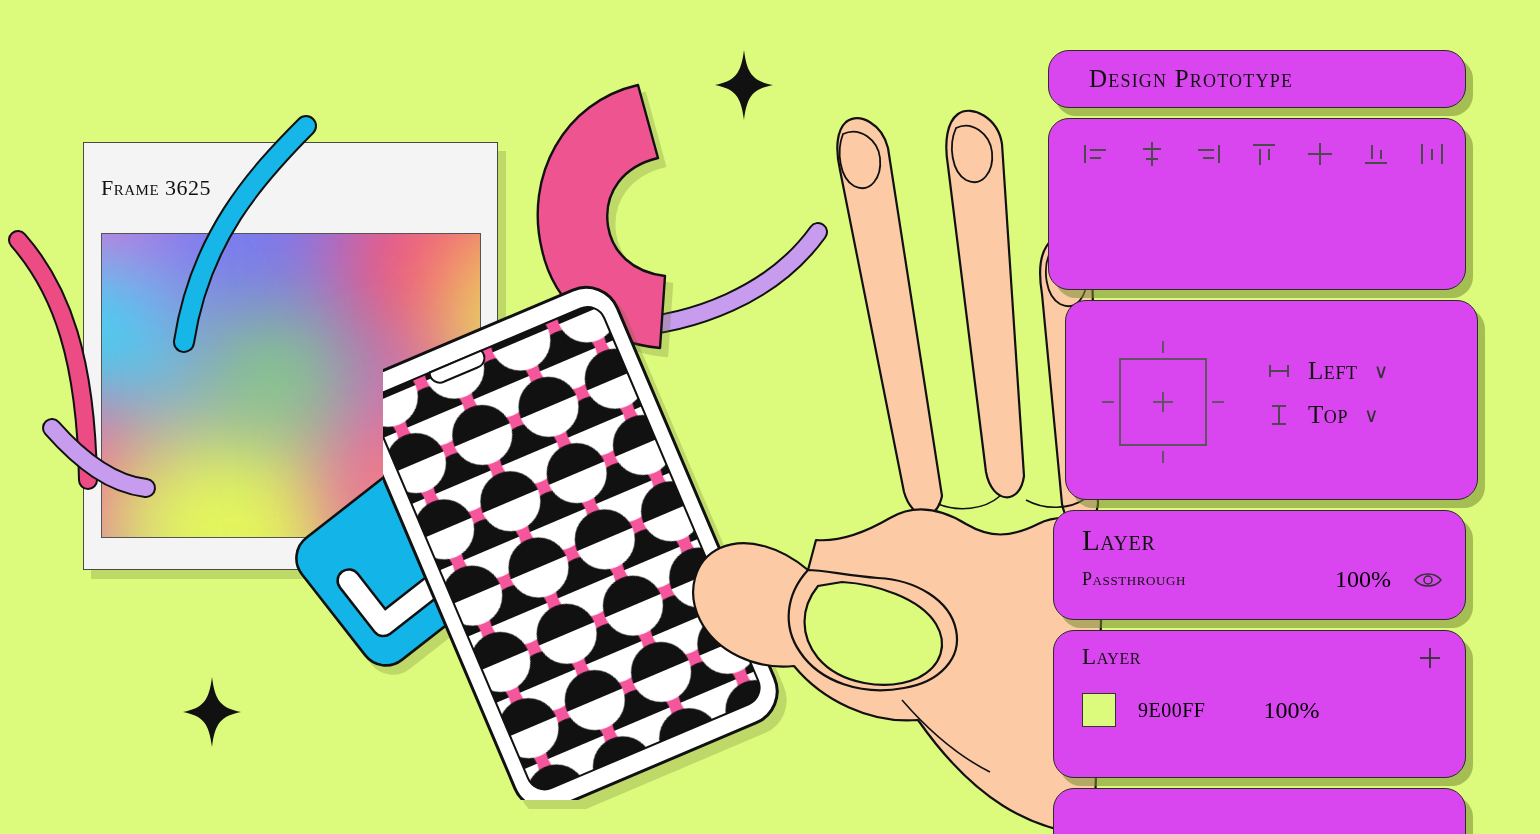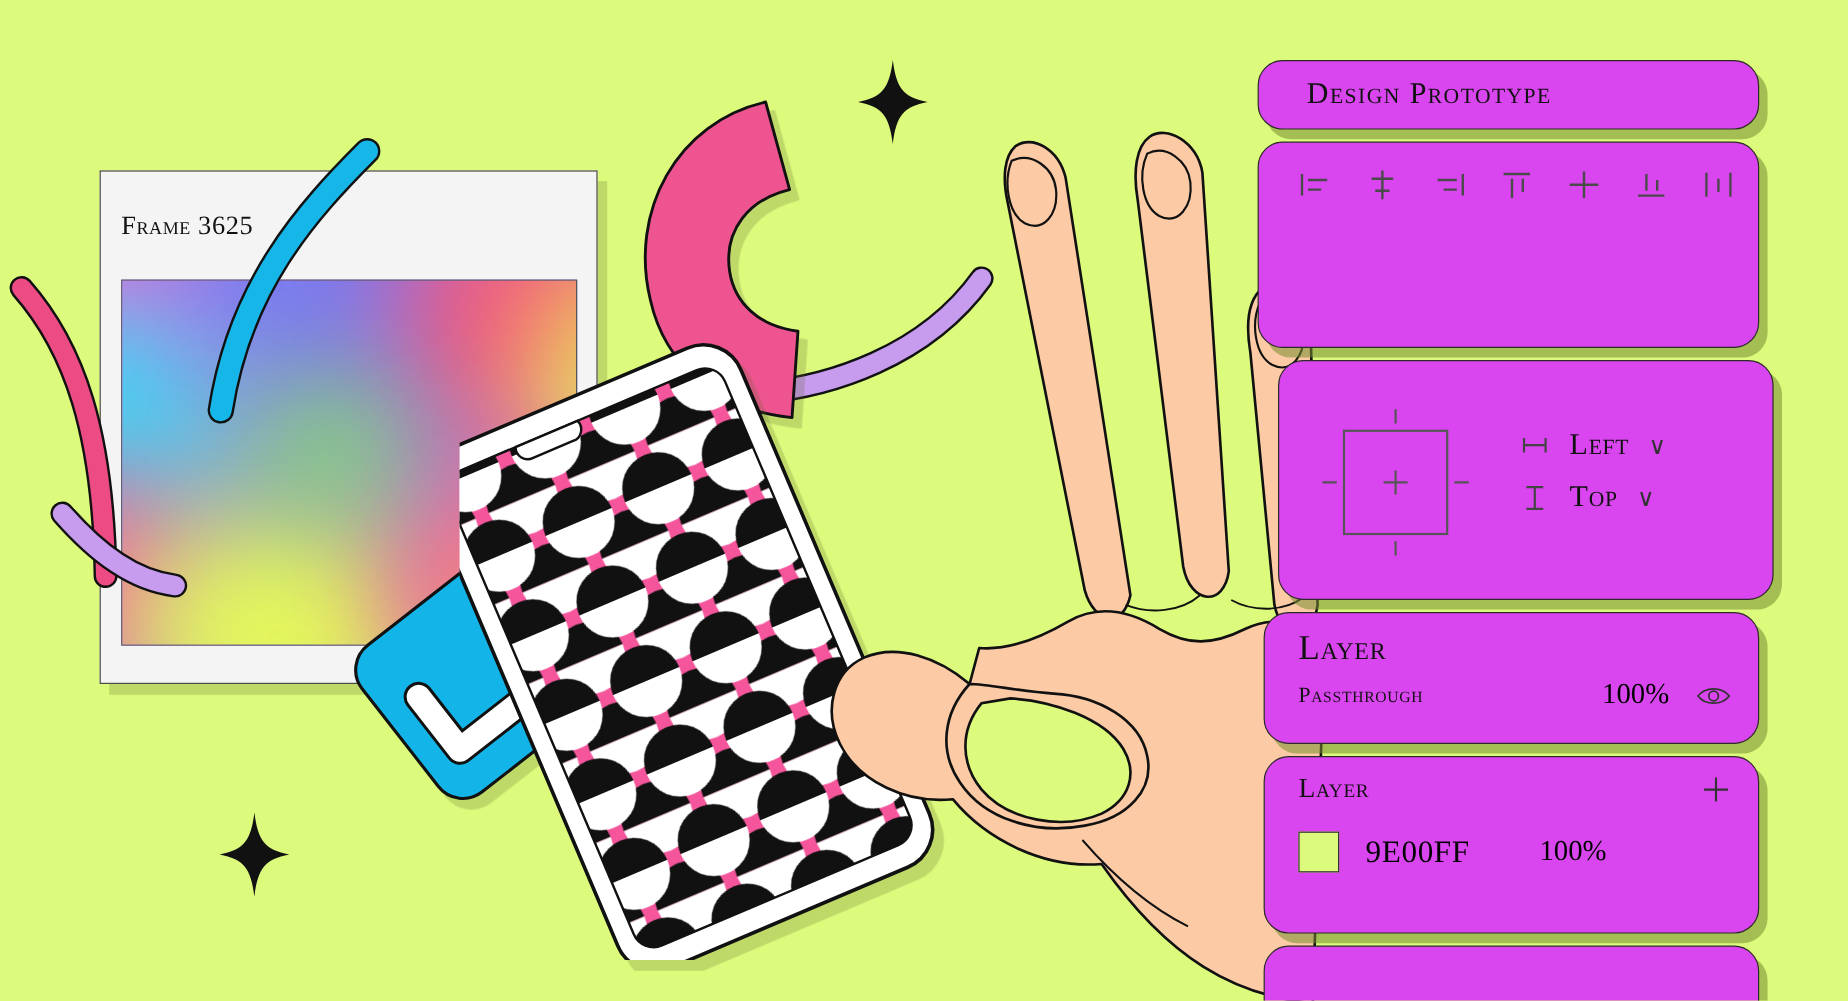--- a/index.html
+++ b/index.html
@@ -94,21 +94,21 @@
   #layer-head { position:absolute; left:28px; top:13px; font-size:29px; letter-spacing:.6px;font-family:Liberation Serif, serif; }
   #layer-row  { position:absolute; left:28px; top:55px; right:22px; display:flex; align-items:center; }
   #layer-blend { font-size:18px; letter-spacing:.6px; }
   #layer-opacity { margin-left:auto; font-size:24px; font-family:"Liberation Serif",serif; }
   #eye-icon-wrap { margin-left:22px; width:30px; height:18px; }
 
   #fill-head { position:absolute; left:28px; top:13px; font-size:23px; letter-spacing:.6px; }
   #fill-plus { position:absolute; right:22px; top:14px; width:26px; height:26px; }
   #fill-row { position:absolute; left:28px; top:62px; right:22px; display:flex; align-items:center; gap:22px; }
   #fill-swatch { width:34px; height:34px; border:1.6px solid #333; flex:none; }
-  #fill-hex { font-size:26px; font-family:"Liberation Serif",serif; letter-spacing:.5px;text-align:center; }
+  #fill-hex { font-size:20px; font-family:"Liberation Serif",serif; letter-spacing:.5px;text-align:center; }
   #fill-pct { font-size:24px; font-family:"Liberation Serif",serif; margin-left:36px; }
 </style>
 </head>
 <body>
 
 <div id="stage" style="background: rgb(220, 250, 124);">
 
   <div id="frame-card" class="abs">
     <div id="frame-label" class="hand-label">Frame 3625</div>
     <div id="frame-gradient">

